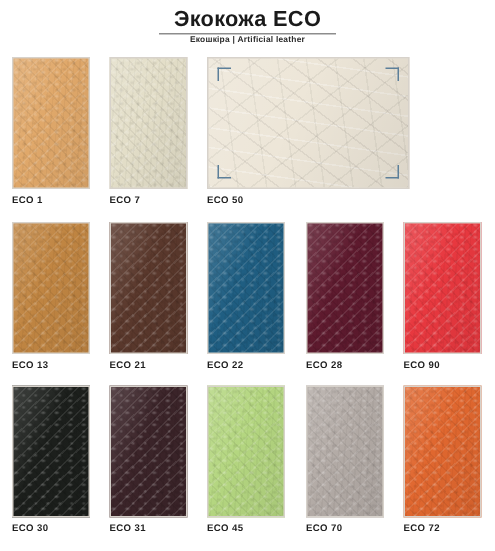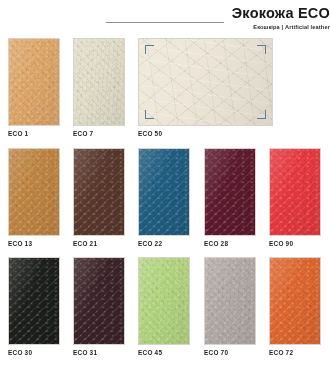--- a/index.html
+++ b/index.html
@@ -10,21 +10,21 @@
     width: 330px;
     height: 367px;
     background: #ffffff;
     font-family: "Liberation Sans", sans-serif;
     overflow: hidden;
     position: relative;
   }
 
   
   .header {
-    text-align: right;
+    text-align: center;
     padding-top: 6px;
   }
   .header-title {
     font-size: 14.5px;
     font-weight: bold;
     color: #1a1a1a;
     letter-spacing: 0.2px;
     line-height: 15px;
     white-space: nowrap;
   }

